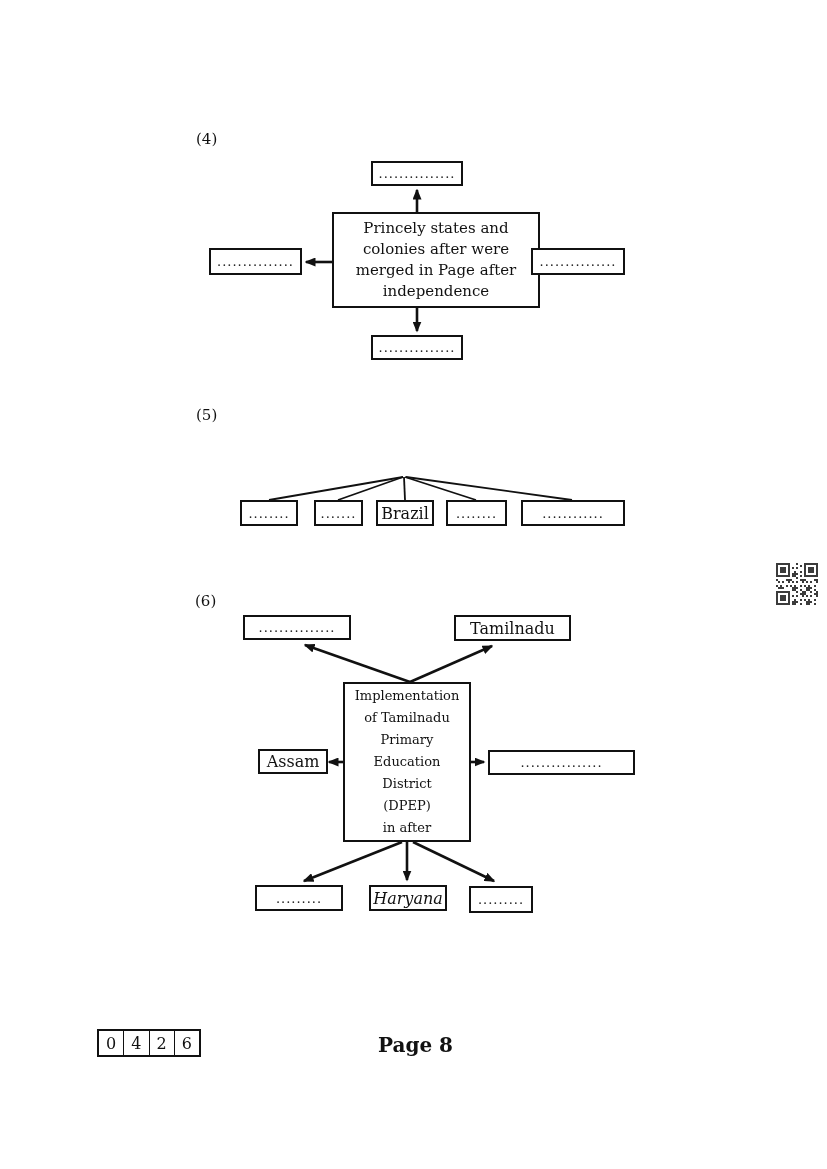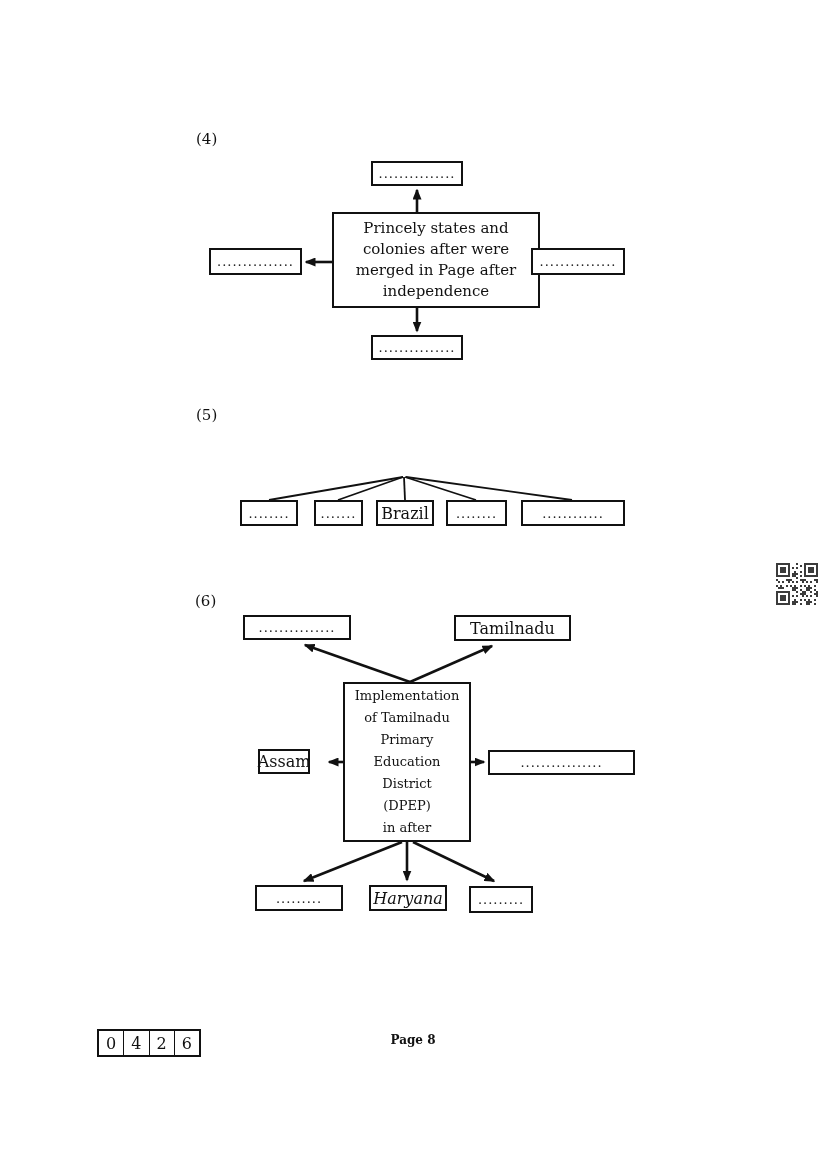--- a/index.html
+++ b/index.html
@@ -61,22 +61,22 @@
     align-items: center;
     justify-content: center;
     font-size: 16px;
     border-left: 1.5px solid #111;
   }
   .code-cell:first-child { border-left: none; }
   .page-number {
     position: absolute;
     left: 373px; top: 1033px;
     width: 80px;
-    text-align: center;
-    font-size: 12px;
+    text-align: right;
+    font-size: 20px;
     font-weight: 700;
     z-index: 2;
   }
 </style>
 </head>
 <body>
 
 <div class="page">
 
   <svg class="overlay" viewBox="0 0 827 1169" xmlns="http://www.w3.org/2000/svg">
@@ -165,21 +165,21 @@
   <div class="box multiline q6-lines" style="left:343px; top:682px; width:128px; height:160px;">
     <span>Implementation</span>
     <span>of Tamilnadu</span>
     <span>Primary</span>
     <span>Education</span>
     <span>District</span>
     <span>(DPEP)</span>
     <span>in after</span>
   </div>
 
-  <div class="box" style="left:258px; top:749px; width:52px; height:25px;">Assam</div>
+  <div class="box" style="left:258px; top:749px; width:70px; height:25px;">Assam</div>
 
   <div class="box" style="left:488px; top:750px; width:147px; height:25px;">
     <span class="dots">................</span>
   </div>
 
   <div class="box" style="left:255px; top:885px; width:88px; height:26px;">
     <span class="dots">.........</span>
   </div>
 
   <div class="box" style="left:369px; top:885px; width:78px; height:26px;font-style:italic;">Haryana</div>

